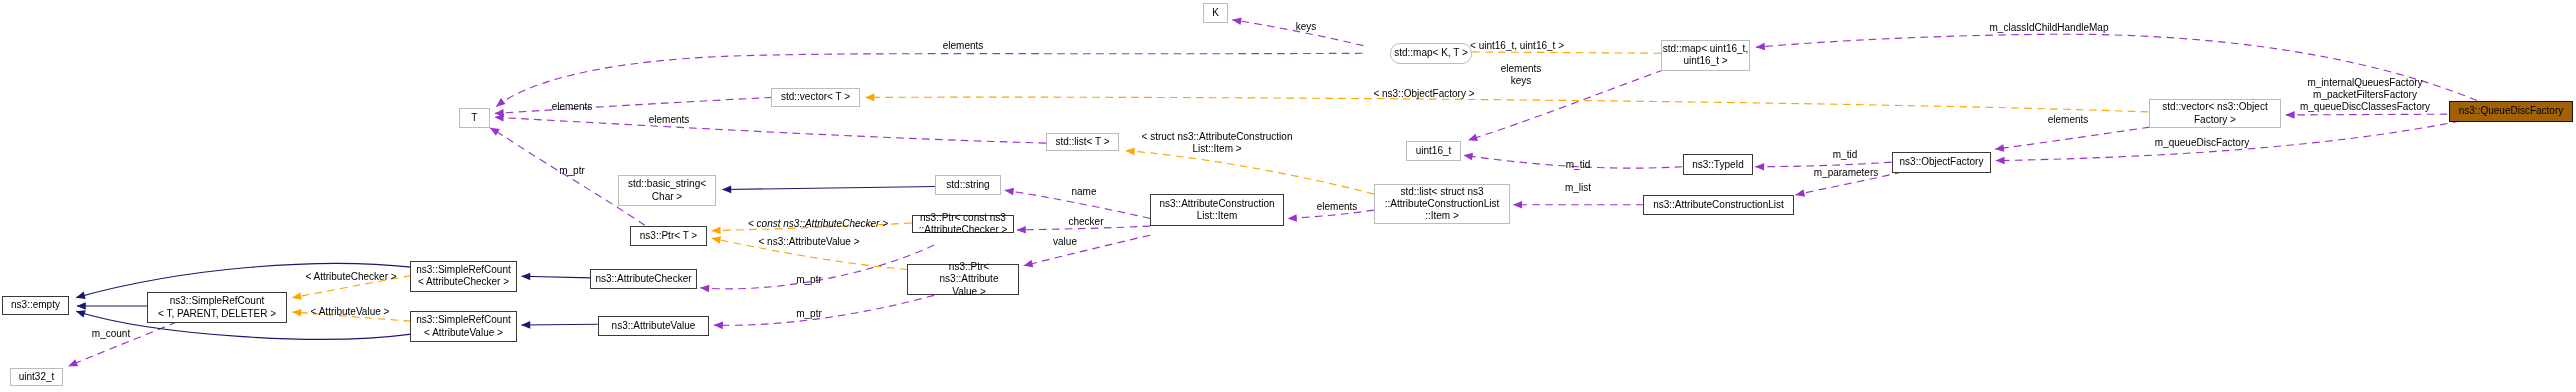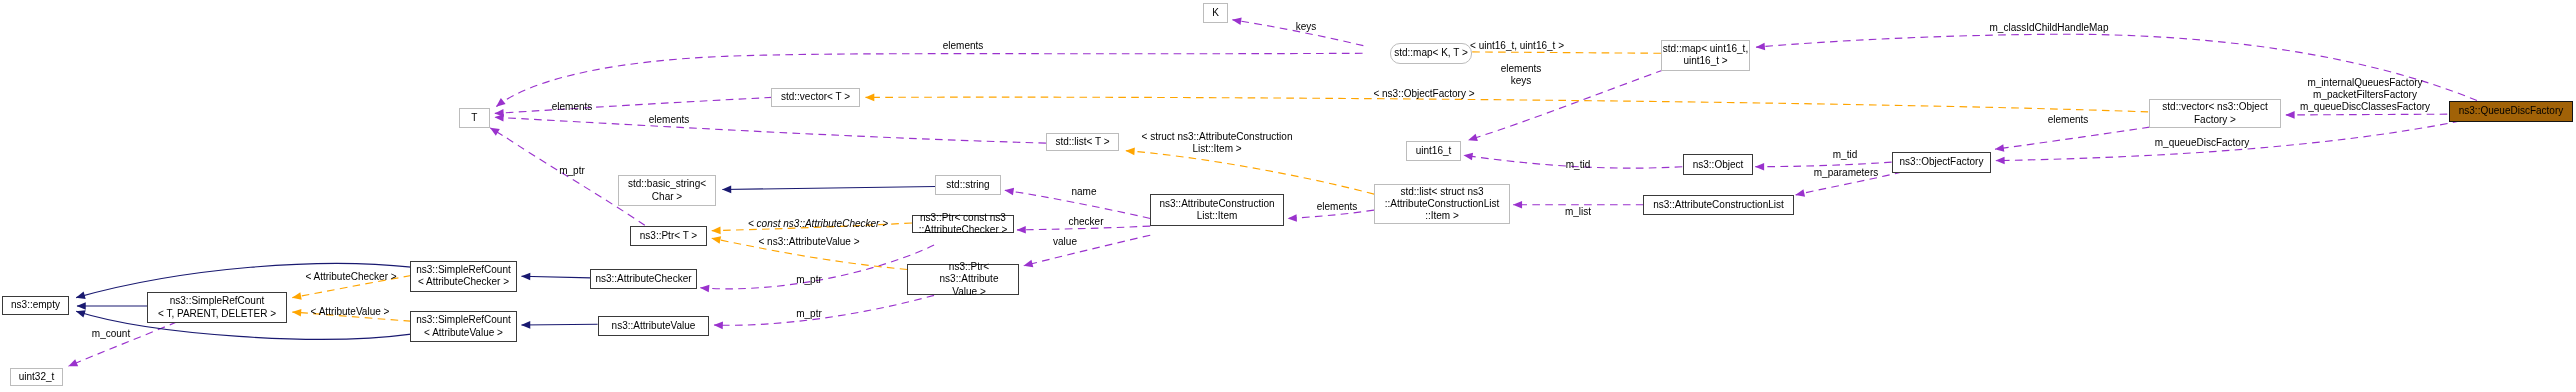--- a/index.html
+++ b/index.html
@@ -72,21 +72,21 @@
     </svg>
   <div id="nodes-layer">
       <div class="node std" style="left: 1203px; top: 3px; width: 25px; height: 20px;">K</div>
       <div class="node std" style="left: 1390px; top: 43px; width: 82px; height: 20.6px; border-radius: 10px;">std::map&lt; K, T &gt;</div>
       <div class="node std" style="left: 1661px; top: 40px; width: 89px; height: 30.5px;">std::map&lt; uint16_t,
 uint16_t &gt;</div>
       <div class="node std" style="left: 459px; top: 108px; width: 30.5px; height: 20px;">T</div>
       <div class="node std" style="left: 771px; top: 88px; width: 89px; height: 19px;">std::vector&lt; T &gt;</div>
       <div class="node std" style="left: 1046px; top: 133px; width: 73px; height: 17.5px;">std::list&lt; T &gt;</div>
       <div class="node std" style="left: 1406px; top: 141px; width: 55px; height: 20px;">uint16_t</div>
-      <div class="node cls" style="left: 1683px; top: 154px; width: 70px; height: 21.3px;">ns3::Object</div>
+      <div class="node cls" style="left: 1683px; top: 154px; width: 70px; height: 21.3px;">ns3::TypeId</div>
       <div class="node cls" style="left: 1892px; top: 152px; width: 99px; height: 20.6px;">ns3::ObjectFactory</div>
       <div class="node std" style="left: 2149px; top: 99px; width: 132px; height: 29px;">std::vector&lt; ns3::Object
 Factory &gt;</div>
       <div class="node main" style="left: 2449px; top: 101px; width: 124px; height: 20.6px;">ns3::QueueDiscFactory</div>
       <div class="node std" style="left: 618px; top: 175px; width: 98px; height: 31px;">std::basic_string&lt;
 Char &gt;</div>
       <div class="node std" style="left: 935px; top: 175px; width: 66px; height: 20px;">std::string</div>
       <div class="node std" style="left: 1374px; top: 184px; width: 136px; height: 40px;">std::list&lt; struct ns3
 ::AttributeConstructionList
 ::Item &gt;</div>
@@ -116,21 +116,21 @@
 keys</div>
       <div class="edge-label" style="left: 2049px; top: 28px;">m_classIdChildHandleMap</div>
       <div class="edge-label" style="left: 2365px; top: 95px;">m_internalQueuesFactory
 m_packetFiltersFactory
 m_queueDiscClassesFactory</div>
       <div class="edge-label" style="left: 2202px; top: 143px;">m_queueDiscFactory</div>
       <div class="edge-label" style="left: 2068px; top: 120px;">elements</div>
       <div class="edge-label" style="left: 1845px; top: 155px;">m_tid</div>
       <div class="edge-label" style="left: 1846px; top: 173px;">m_parameters</div>
       <div class="edge-label" style="left: 1578px; top: 165px;">m_tid</div>
-      <div class="edge-label" style="left: 1578px; top: 212px;">m_list</div>
+      <div class="edge-label" style="left: 1578px; top: 188px;">m_list</div>
       <div class="edge-label" style="left: 1337px; top: 207px;">elements</div>
       <div class="edge-label" style="left: 1084px; top: 192px;">name</div>
       <div class="edge-label" style="left: 1086px; top: 222px;">checker</div>
       <div class="edge-label" style="left: 1065px; top: 242px;">value</div>
       <div class="edge-label" style="left: 809px; top: 280px;">m_ptr</div>
       <div class="edge-label" style="left: 809px; top: 314px;">m_ptr</div>
       <div class="edge-label" style="left: 572px; top: 171px;">m_ptr</div>
       <div class="edge-label" style="left: 111px; top: 334px;">m_count</div>
       <div class="edge-label" style="left: 669px; top: 120px;">elements</div>
       <div class="edge-label" style="left: 572px; top: 107px;">elements</div>

